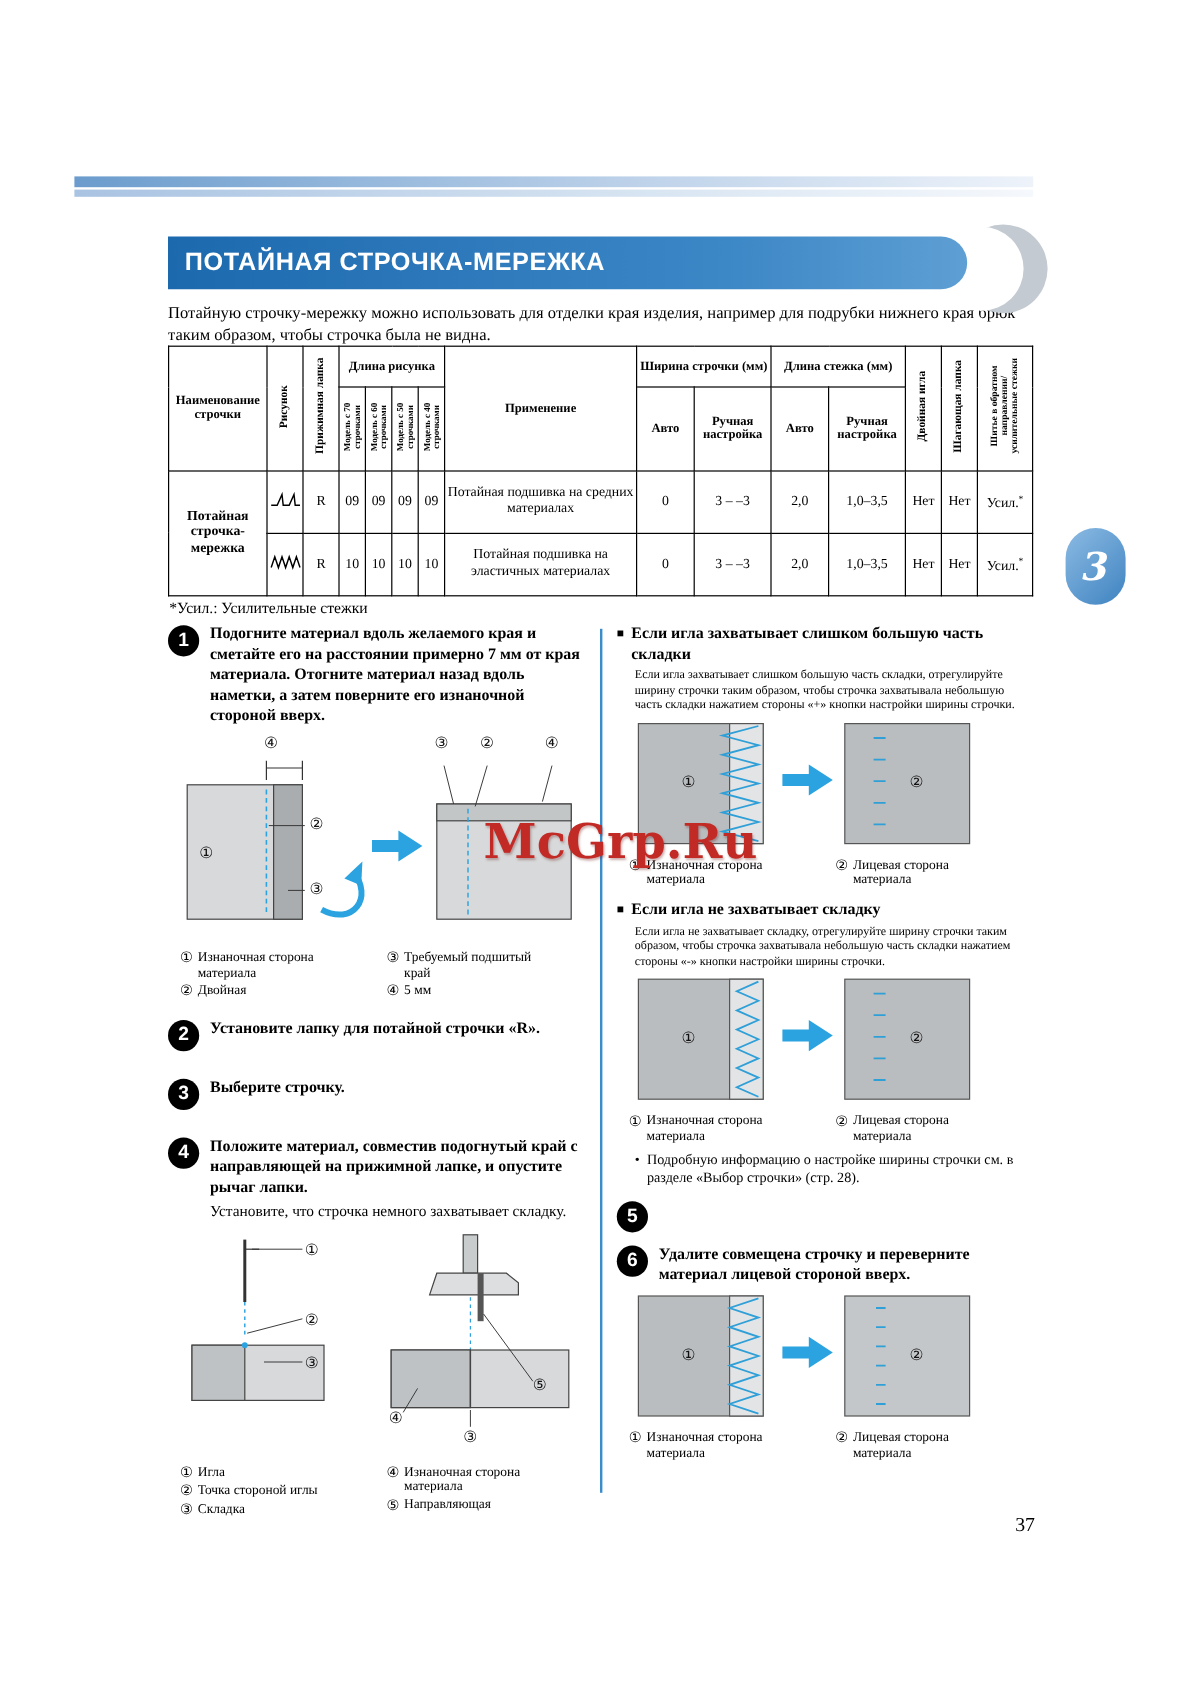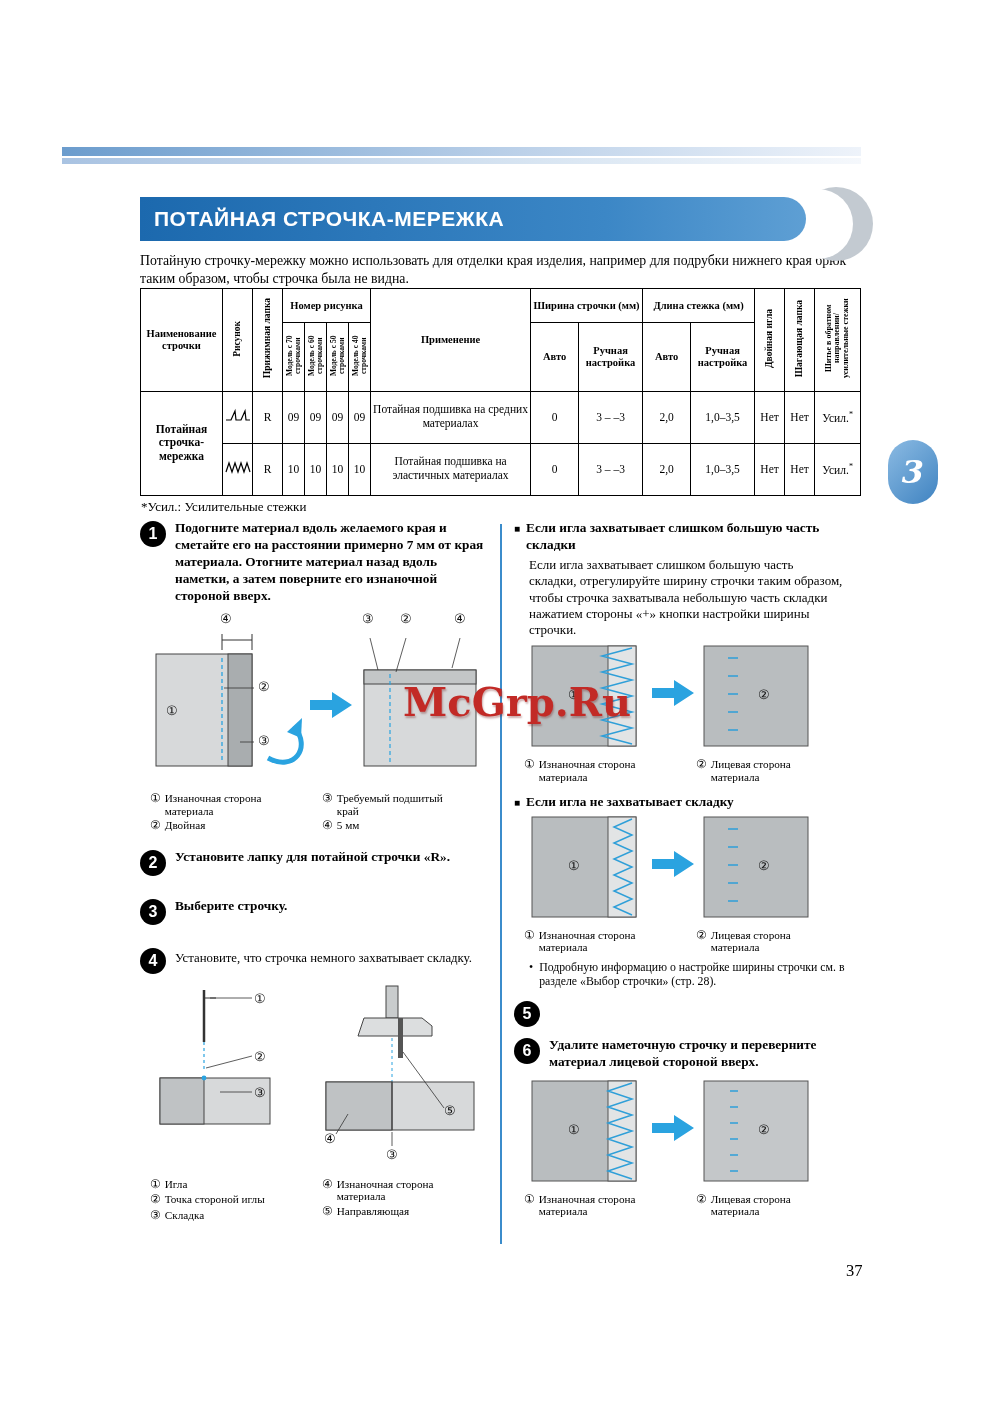--- a/index.html
+++ b/index.html
@@ -55,21 +55,21 @@
 
   .legend{display:flex;margin:2px 0 14px 10px}
   .lcol{display:flex;flex-direction:column}
   .leg{display:flex;gap:4px;margin-bottom:2px;font-size:11.2px;line-height:1.12;align-items:flex-start}
   .mkk{font-size:12px;flex:0 0 auto}
   .lt{max-width:125px}
 
   .sec-head{display:flex;gap:6px;margin:0 0 4px 0}
   .sq{font-size:10px;line-height:1.7}
   .sec-title{font-weight:bold;font-size:13.3px;line-height:1.25;flex:1}
-  .sec-body{font-size:13px;line-height:1.25;margin:0 16px 6px 15px}
+  .sec-body{font-size:10px;line-height:1.25;margin:0 0 6px 15px}
   .note{display:flex;gap:6px;font-size:11.8px;line-height:1.2;margin:2px 0 12px 15px}
 
   .watermark{left:403px;top:678px;z-index:40;font-family:"DejaVu Serif",serif;font-weight:bold;
     font-size:40px;color:#c22a26;text-shadow:1px 2px 2px rgba(110,20,20,.35)}
   .pagenum{left:846px;top:1261px;font-size:16.5px}.mb22{margin-bottom:22px}.mb10{margin-bottom:10px}
 </style>
 </head>
 <body>
 
 <div class="stripe1"></div>
@@ -102,21 +102,21 @@
       <col style="width:64px">
     <col style="width:30px">
       <col style="width:30px">
       <col style="width:46px">
   </colgroup>
   <tbody>
       <tr class="h1">
     <td rowspan="2" class="hc">Наименование строчки</td>
     <td rowspan="2" class="hc vcell"><div class="vt">Рисунок</div></td>
     <td rowspan="2" class="hc vcell"><div class="vt">Прижимная лапка</div></td>
-    <td colspan="4" class="hc">Номер рисунка</td>
+    <td colspan="4" class="hc">Длина рисунка</td>
     <td rowspan="2" class="hc">Применение</td>
     <td colspan="2" class="hc">Ширина строчки (мм)</td>
     <td colspan="2" class="hc">Длина стежка (мм)</td>
     <td rowspan="2" class="hc vcell"><div class="vt">Двойная игла</div></td>
     <td rowspan="2" class="hc vcell"><div class="vt">Шагающая лапка</div></td>
     <td rowspan="2" class="hc vcell"><div class="vt vt-rev">Шитье в обратном направлении/ усилительные стежки</div></td>
   </tr>
   <tr class="h2">
     <td class="hc vcell"><div class="vt vt-sm">Модель с 70 строчками</div></td>
     <td class="hc vcell"><div class="vt vt-sm">Модель с 60 строчками</div></td>
@@ -244,20 +244,21 @@
   </div>
 
   <div class="step mb22">
     <div class="badge">3</div>
     <div class="stext">Выберите строчку.</div>
   </div>
 
   <div class="step">
     <div class="badge">4</div>
     <div class="stext">
+      <div>Положите материал, совместив подогнутый край с направляющей на прижимной лапке, и опустите рычаг лапки.</div>
       <div class="ssub">Установите, что строчка немного захватывает складку.</div>
     </div>
   </div>
 
   <div class="diagram" style="height:192px">
     <svg width="340" height="190" viewBox="0 0 340 190">
       <line x1="64" y1="8" x2="64" y2="60" stroke="#333" stroke-width="2.5"></line>
       <line x1="64" y1="16" x2="76" y2="16" stroke="#333" stroke-width="1"></line>
       <line x1="64" y1="60" x2="64" y2="90" stroke="#2aa3e0" stroke-width="1.2" stroke-dasharray="3,3"></line>
       <rect x="20" y="96" width="110" height="46" fill="#d7d9da" stroke="#444"></rect>
@@ -348,20 +349,21 @@
     <div class="leg">
         <span class="mkk">②</span>
         <span class="lt">Лицевая сторона материала</span>
       </div>
   </div>
 
   <div class="sec-head">
     <span class="sq">■</span>
     <span class="sec-title">Если игла не захватывает складку</span>
   </div>
+  <div class="sec-body">Если игла не захватывает складку, отрегулируйте ширину строчки таким образом, чтобы строчка захватывала небольшую часть складки нажатием стороны «-» кнопки настройки ширины строчки.</div>
 
   <div class="diagram" style="height:110px;margin-left:4px">
     <svg width="300" height="108" viewBox="0 0 300 108">
       <rect x="14" y="2" width="104" height="100" fill="#b9bdbf" stroke="#555"></rect>
       <rect x="90" y="2" width="28" height="100" fill="#e2e4e5" stroke="#555"></rect>
       <polyline points="114,4 96,12 114,20 96,28 114,36 96,44 114,52 96,60 114,68 96,76 114,84 96,92 114,100" fill="none" stroke="#2f9fd8" stroke-width="1.5"></polyline>
       <polygon points="134,44 156,44 156,36 176,49 156,62 156,54 134,54" fill="#2aa3e0"></polygon>
       <rect x="186" y="2" width="104" height="100" fill="#b9bdbf" stroke="#555"></rect>
       <g stroke="#2f9fd8" stroke-width="1.5">
         <line x1="210" y1="14" x2="220" y2="14"></line>
@@ -390,21 +392,21 @@
     <span>•</span>
     <span>Подробную информацию о настройке ширины строчки см. в разделе «Выбор строчки» (стр. 28).</span>
   </div>
 
   <div class="step mb10">
     <div class="badge">5</div>
   </div>
 
   <div class="step">
     <div class="badge">6</div>
-    <div class="stext">Удалите наметочную строчку и переверните материал лицевой стороной вверх.</div>
+    <div class="stext">Удалите совмещена строчку и переверните материал лицевой стороной вверх.</div>
   </div>
 
   <div class="diagram" style="height:110px;margin-left:4px">
     <svg width="300" height="108" viewBox="0 0 300 108">
       <rect x="14" y="2" width="104" height="100" fill="#b9bdbf" stroke="#555"></rect>
       <rect x="90" y="2" width="28" height="100" fill="#e2e4e5" stroke="#555"></rect>
       <polyline points="114,4 90,12 114,20 90,28 114,36 90,44 114,52 90,60 114,68 90,76 114,84 90,92 114,100" fill="none" stroke="#2f9fd8" stroke-width="1.5"></polyline>
       <polygon points="134,44 156,44 156,36 176,49 156,62 156,54 134,54" fill="#2aa3e0"></polygon>
       <rect x="186" y="2" width="104" height="100" fill="#c4c7c9" stroke="#555"></rect>
       <g stroke="#2f9fd8" stroke-width="1.5">

